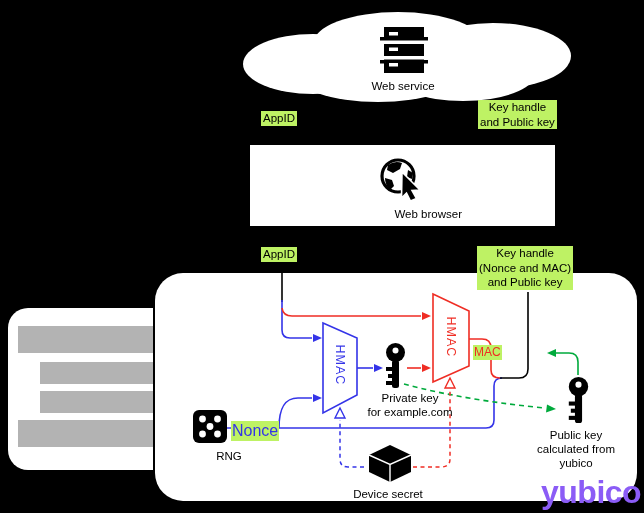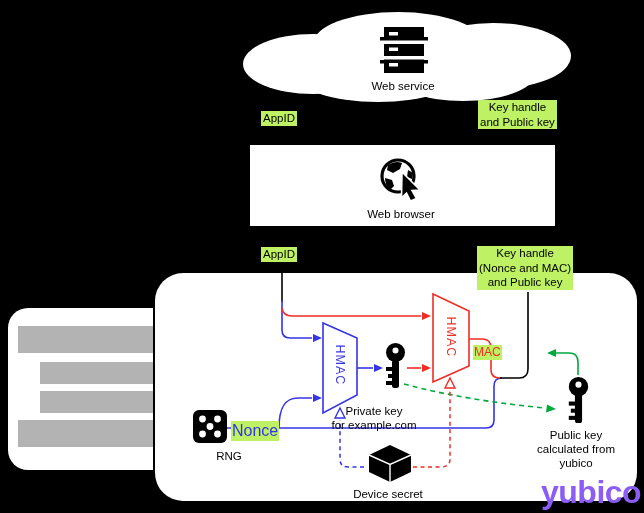--- a/index.html
+++ b/index.html
@@ -59,21 +59,21 @@
   </div>
 
   <div class="box" id="browser-box"></div>
   <svg class="abs" style="left:378px;top:156px;z-index:2;" width="46" height="46" viewBox="0 0 46 46">
     <circle cx="20" cy="20" r="16" fill="#fff" stroke="#000" stroke-width="3.2"></circle>
     <path d="M10,9 q7,-5 14,-2 l-2,6 -7,4 -6,-3 z" fill="#000"></path>
     <path d="M7,22 l7,2 2,6 -4,4 q-5,-5 -5,-12 z" fill="#000"></path>
     <path d="M30,14 l5,3 -1,6 -5,-2 z" fill="#000"></path>
     <polygon points="24,16 42,34 34,34.5 38.5,42.5 32.5,45 28.5,37 23.5,42" fill="#000" stroke="#fff" stroke-width="1.6"></polygon>
   </svg>
-  <div class="cap" style="left:360px;top:207px;width:82px;">Web browser</div>
+  <div class="cap" style="left:380px;top:207px;width:82px;text-align:right;">Web browser</div>
 
   <div class="lbl" style="left:261px;top:247px;">AppID</div>
   <div class="lbl" style="left:477px;top:246px;">
     <div>Key handle</div>
     <div>(Nonce and MAC)</div>
     <div>and Public key</div>
   </div>
 
   <div class="box" id="device-box"></div>
   <div class="box" id="usb-connector">
@@ -136,21 +136,21 @@
   <div class="lbl" id="mac-label">MAC</div>
 
   <svg class="abs" style="left:384px;top:343px;z-index:4;" width="23" height="46" viewBox="0 0 23 46">
     <circle cx="11.5" cy="9.5" r="9.5" fill="#000"></circle>
     <circle cx="11.5" cy="7.5" r="3" fill="#fff"></circle>
     <rect x="8" y="17" width="7" height="28" rx="2.5" fill="#000"></rect>
     <rect x="2" y="24" width="7" height="4" fill="#000"></rect>
     <rect x="4" y="31" width="5" height="4" fill="#000"></rect>
     <rect x="2" y="38" width="7" height="4" fill="#000"></rect>
   </svg>
-  <div class="cap" style="left:324px;top:391px;width:100px;margin-top:13px;">
+  <div class="cap" style="left:360px;top:391px;width:100px;">
     <div>Private key</div>
     <div>for example.com</div>
   </div>
 
   <svg class="abs" style="left:566px;top:377px;z-index:4;" width="25" height="47" viewBox="0 0 23 46">
     <circle cx="11.5" cy="9.5" r="9.5" fill="#000"></circle>
     <circle cx="11.5" cy="7.5" r="3" fill="#fff"></circle>
     <rect x="8" y="17" width="7" height="28" rx="2.5" fill="#000"></rect>
     <rect x="2" y="24" width="7" height="4" fill="#000"></rect>
     <rect x="4" y="31" width="5" height="4" fill="#000"></rect>

